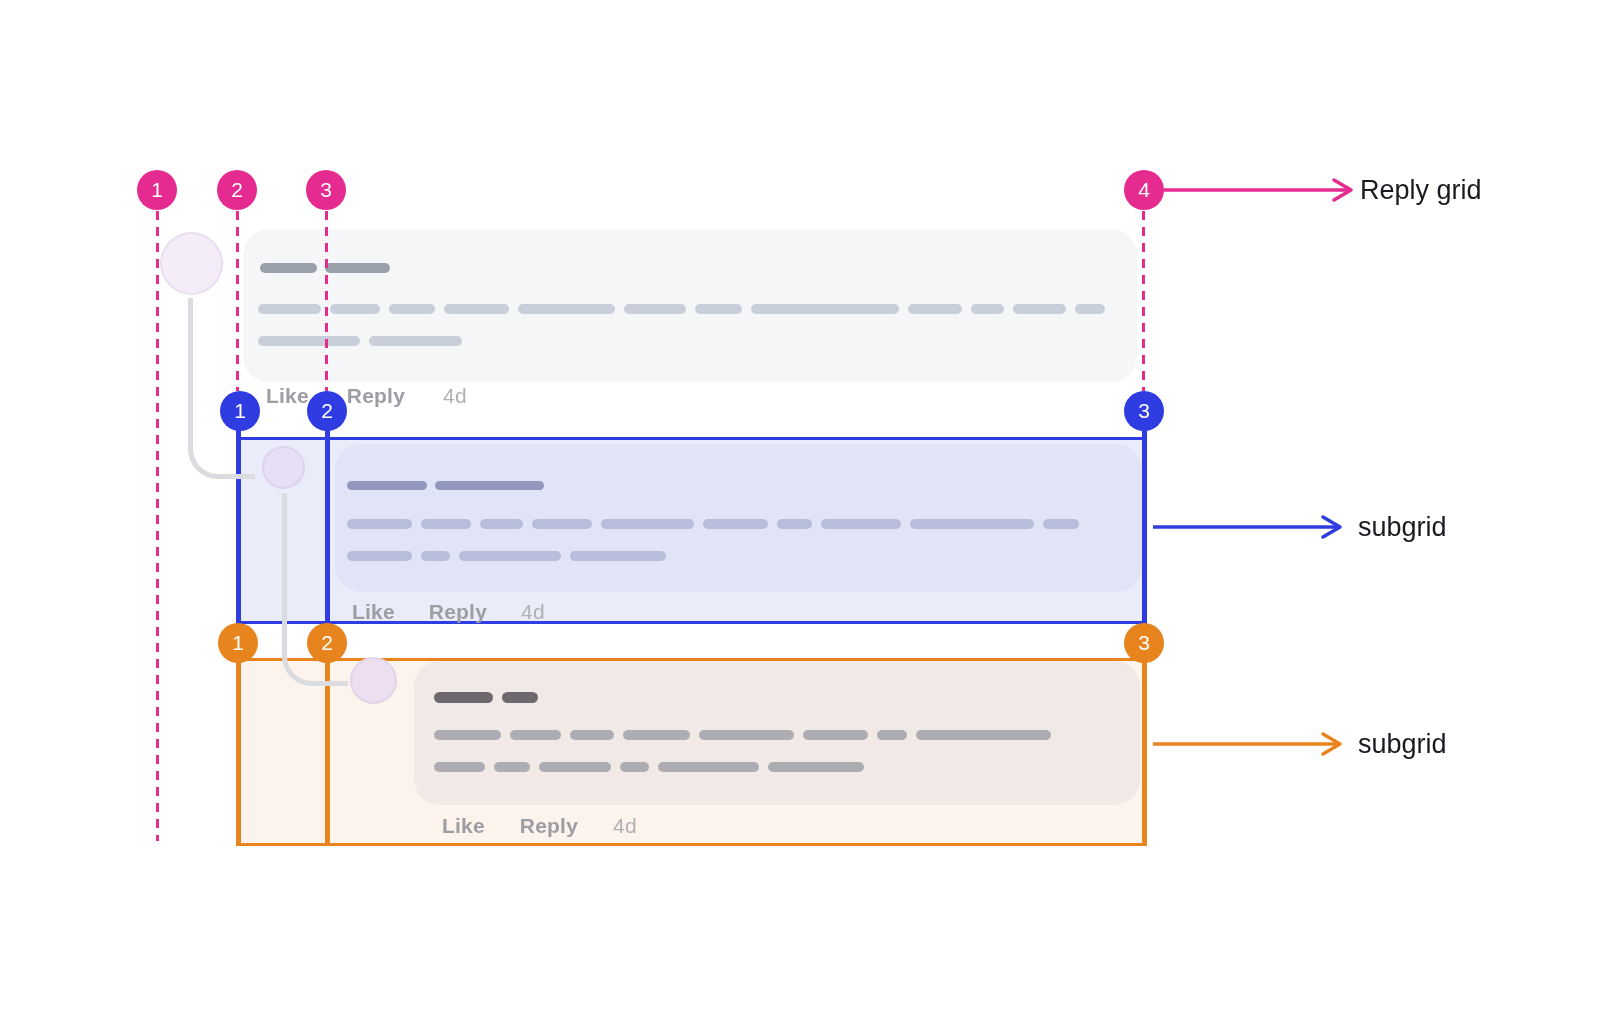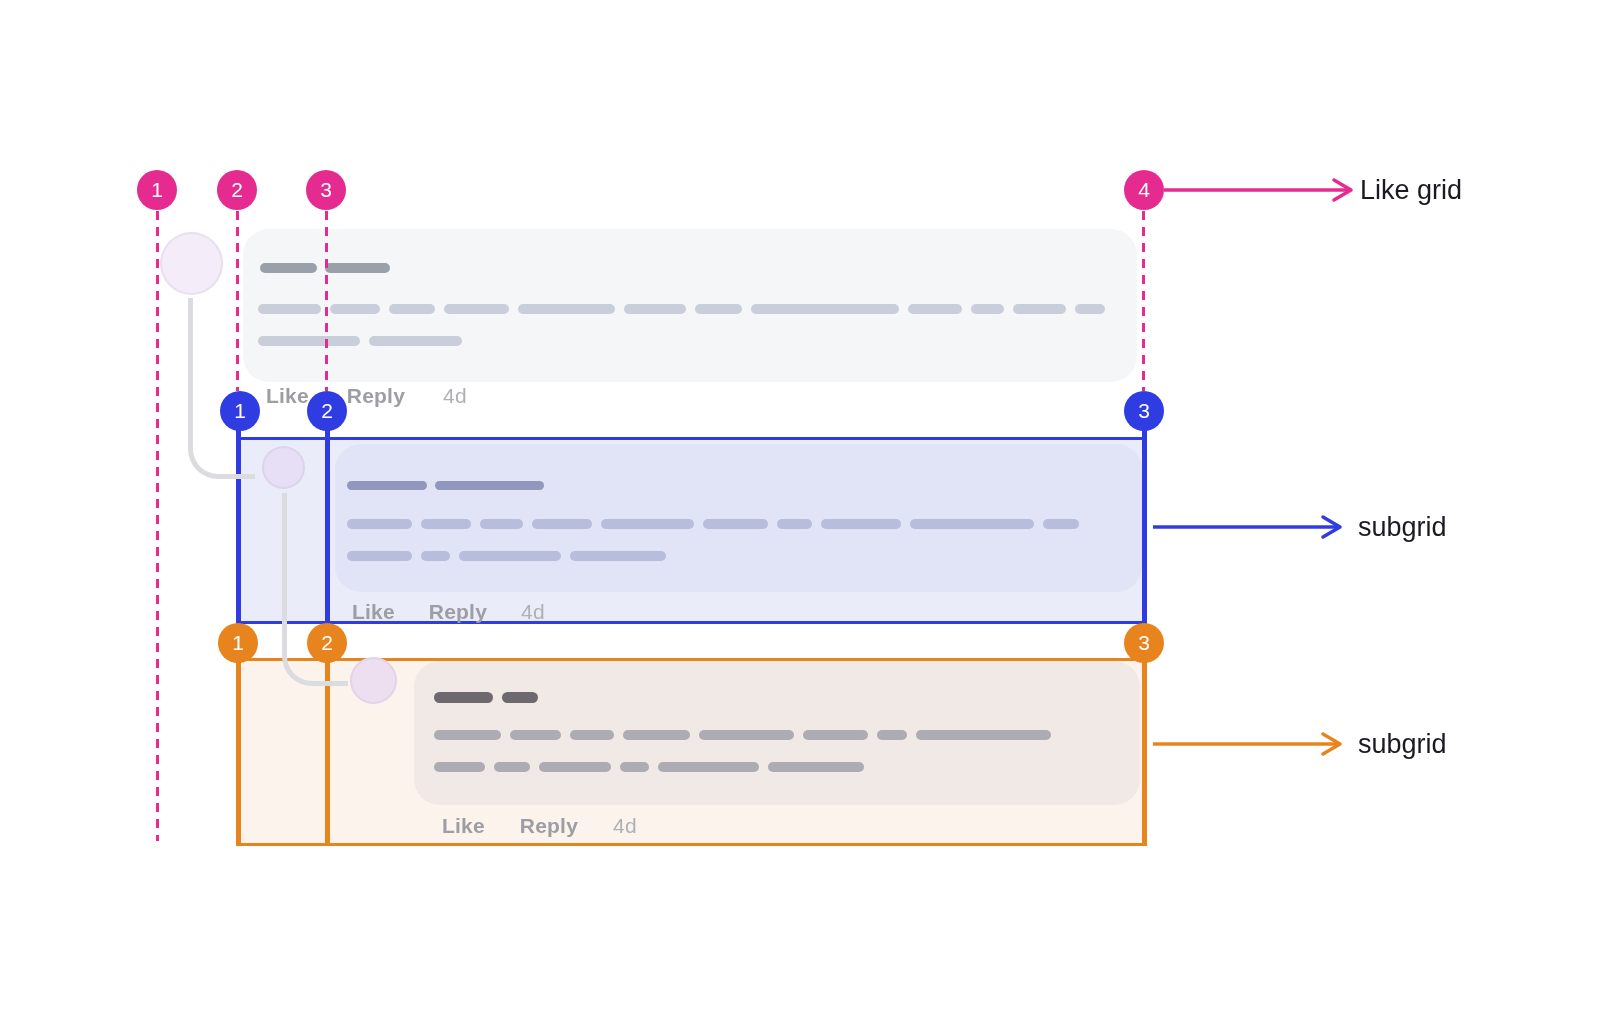--- a/index.html
+++ b/index.html
@@ -224,21 +224,21 @@
   <div class="circle blue" id="bl3">3</div>
 
   <div class="circle orange" id="or1">1</div>
   <div class="circle orange" id="or2">2</div>
   <div class="circle orange" id="or3">3</div>
 
   <svg class="arrow pink" id="arrow-main" viewBox="0 0 200 28">
     <line x1="1" y1="14" x2="186" y2="14" stroke="currentColor" stroke-width="3.5"></line>
     <path d="M171 4 L188 14 L171 24" fill="none" stroke="currentColor" stroke-width="3.5" stroke-linecap="round" stroke-linejoin="round"></path>
   </svg>
-  <div class="arrow-label" id="label-main">Like grid</div>
+  <div class="arrow-label" id="label-main">Reply grid</div>
 
   <svg class="arrow blue" id="arrow-blue" viewBox="0 0 200 28">
     <line x1="1" y1="14" x2="186" y2="14" stroke="currentColor" stroke-width="3.5"></line>
     <path d="M171 4 L188 14 L171 24" fill="none" stroke="currentColor" stroke-width="3.5" stroke-linecap="round" stroke-linejoin="round"></path>
   </svg>
   <div class="arrow-label" id="label-blue">subgrid</div>
 
   <svg class="arrow orange" id="arrow-orange" viewBox="0 0 200 28">
     <line x1="1" y1="14" x2="186" y2="14" stroke="currentColor" stroke-width="3.5"></line>
     <path d="M171 4 L188 14 L171 24" fill="none" stroke="currentColor" stroke-width="3.5" stroke-linecap="round" stroke-linejoin="round"></path>

